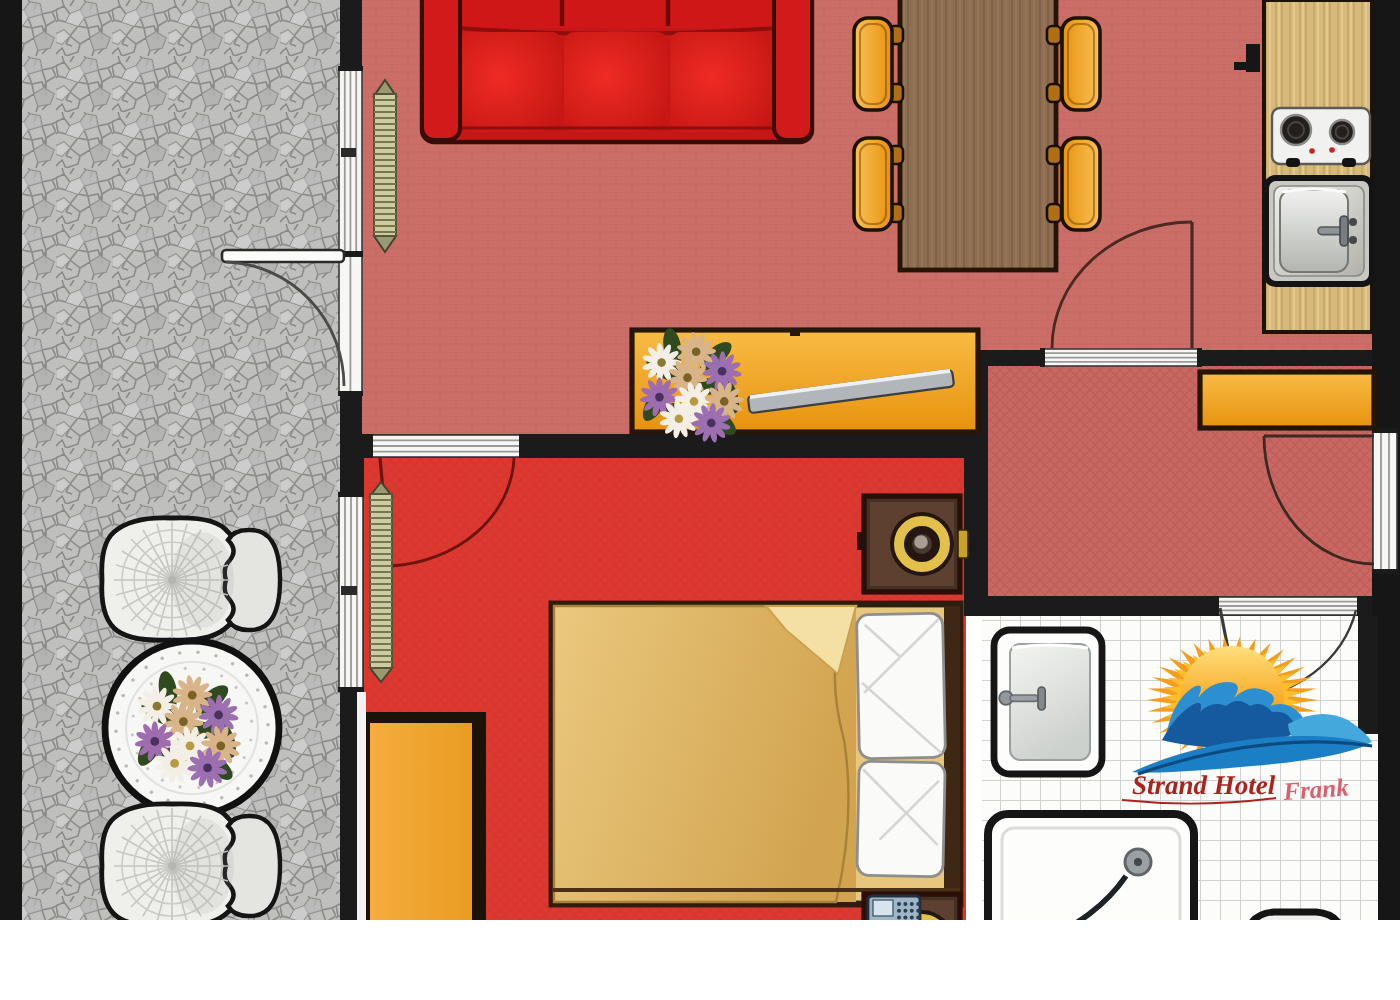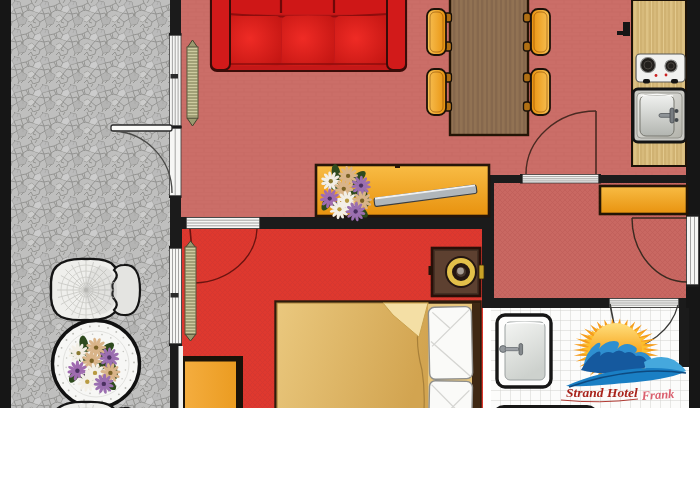--- a/index.html
+++ b/index.html
@@ -1,14 +1,14 @@
 <!DOCTYPE html>
 <html><head><meta charset="utf-8"><style>
 html,body{margin:0;padding:0;background:#fff;font-family:"Liberation Sans",sans-serif;}
-#plan{position:relative;width:700px;height:408px;overflow:hidden;}
+#plan{position:relative;width:700px;height:460px;overflow:hidden;}
 </style></head><body>
 <div id="plan">
 <svg width="700" height="500" viewBox="0 0 700 500">
 <defs>
 <pattern id="crackle" width="28" height="28" patternUnits="userSpaceOnUse">
           <rect width="28" height="28" fill="#bfbfbe"></rect>
           <path d="M0 5 L4 3 L7 7 L5 11 L1 10 Z M7 7 L12 5 L14 9 L11 13 L5 11 Z M12 5 L15 1 L20 2 L21 7 L14 9 Z M21 7 L26 6 L28 10 L23 13 Z M11 13 L16 14 L17 19 L12 22 L7 18 Z M17 19 L22 16 L27 19 L25 24 L19 25 Z M5 22 L7 18 M12 22 L11 26 L5 28 M19 25 L18 28 M23 13 L22 16 M4 3 L3 0 M15 1 L14 0 M26 6 L28 5 M0 17 L4 15 L7 18 L3 22 L0 21 Z M0 27 L3 24 L5 28 M21 27 L24 24 M14 9 L16 14 M1 10 L0 11 M16 14 L21 13 L22 16 M8 23 L5 22 M23 20 L23 13 M9 0 L7 3 M18 2 L17 5" fill="none" stroke="#8a8a88" stroke-width="0.8"></path>
           <polygon points="7,7 12,5 14,9 11,13 5,11" fill="#cecece" opacity="0.9"></polygon>
           <polygon points="17,19 22,16 27,19 25,24 19,25" fill="#b2b2b0" opacity="0.8"></polygon>
           <polygon points="12,5 15,1 20,2 21,7 14,9" fill="#bababa" opacity="0.7"></polygon>

